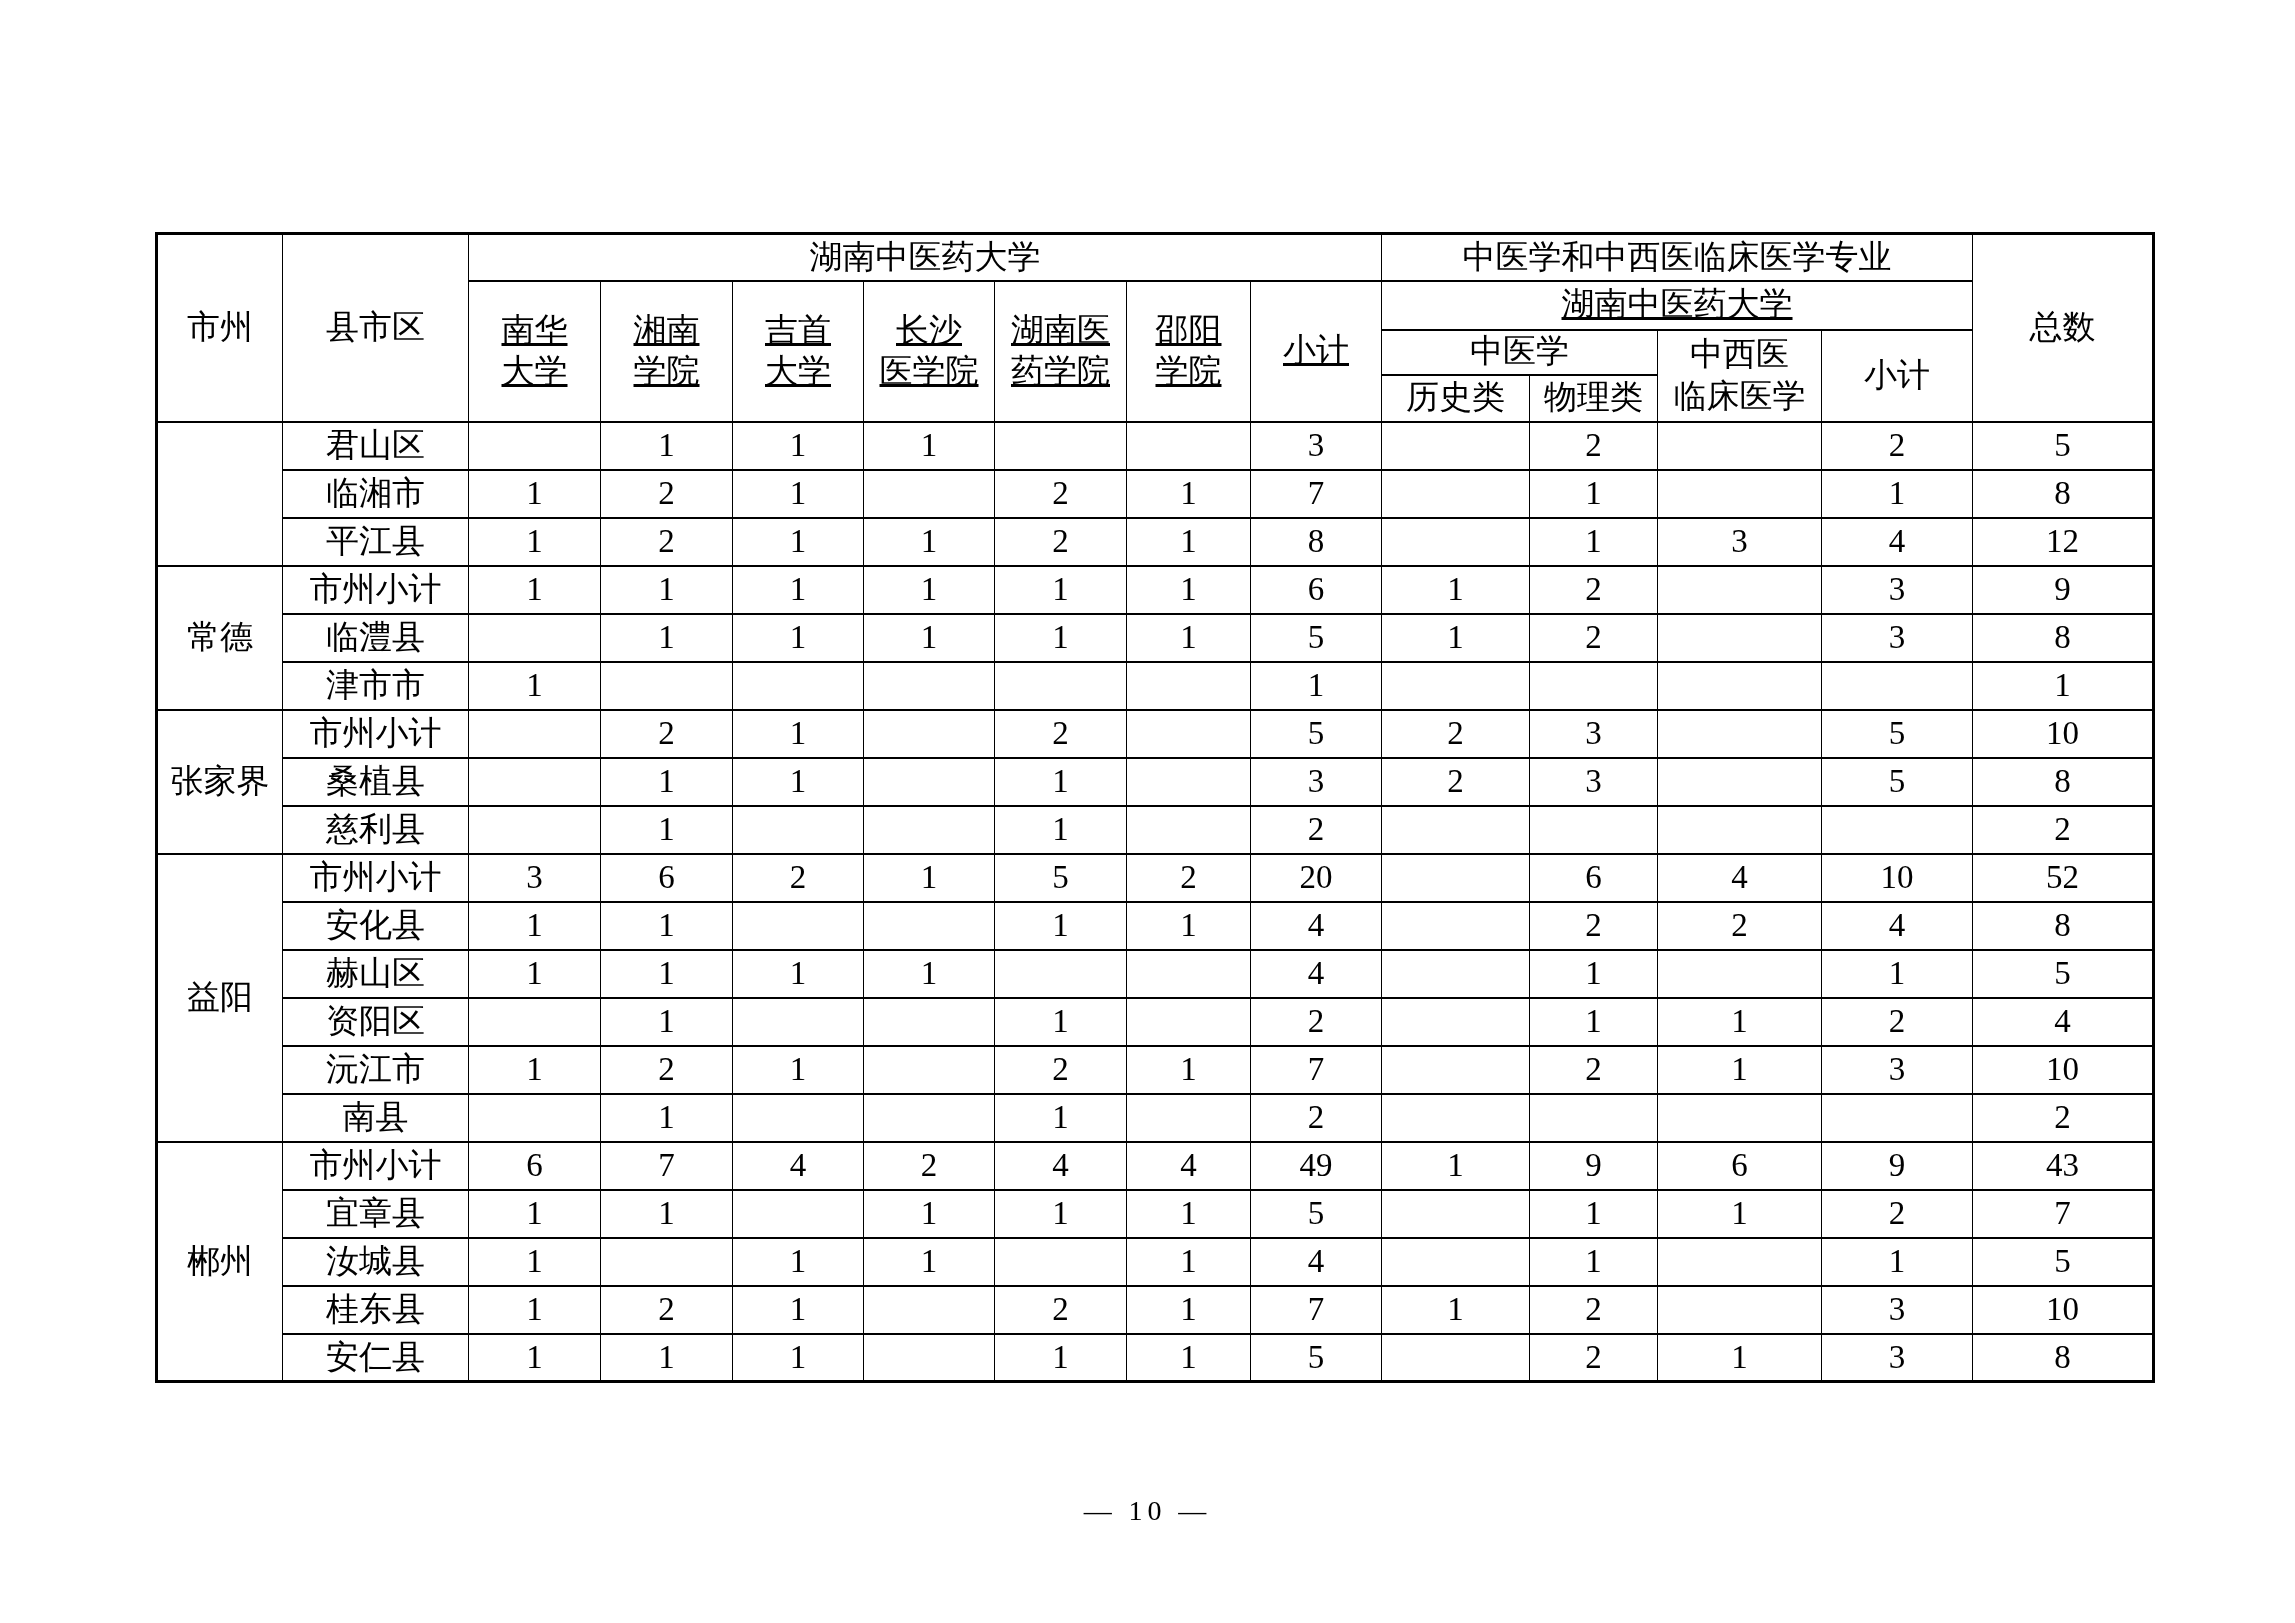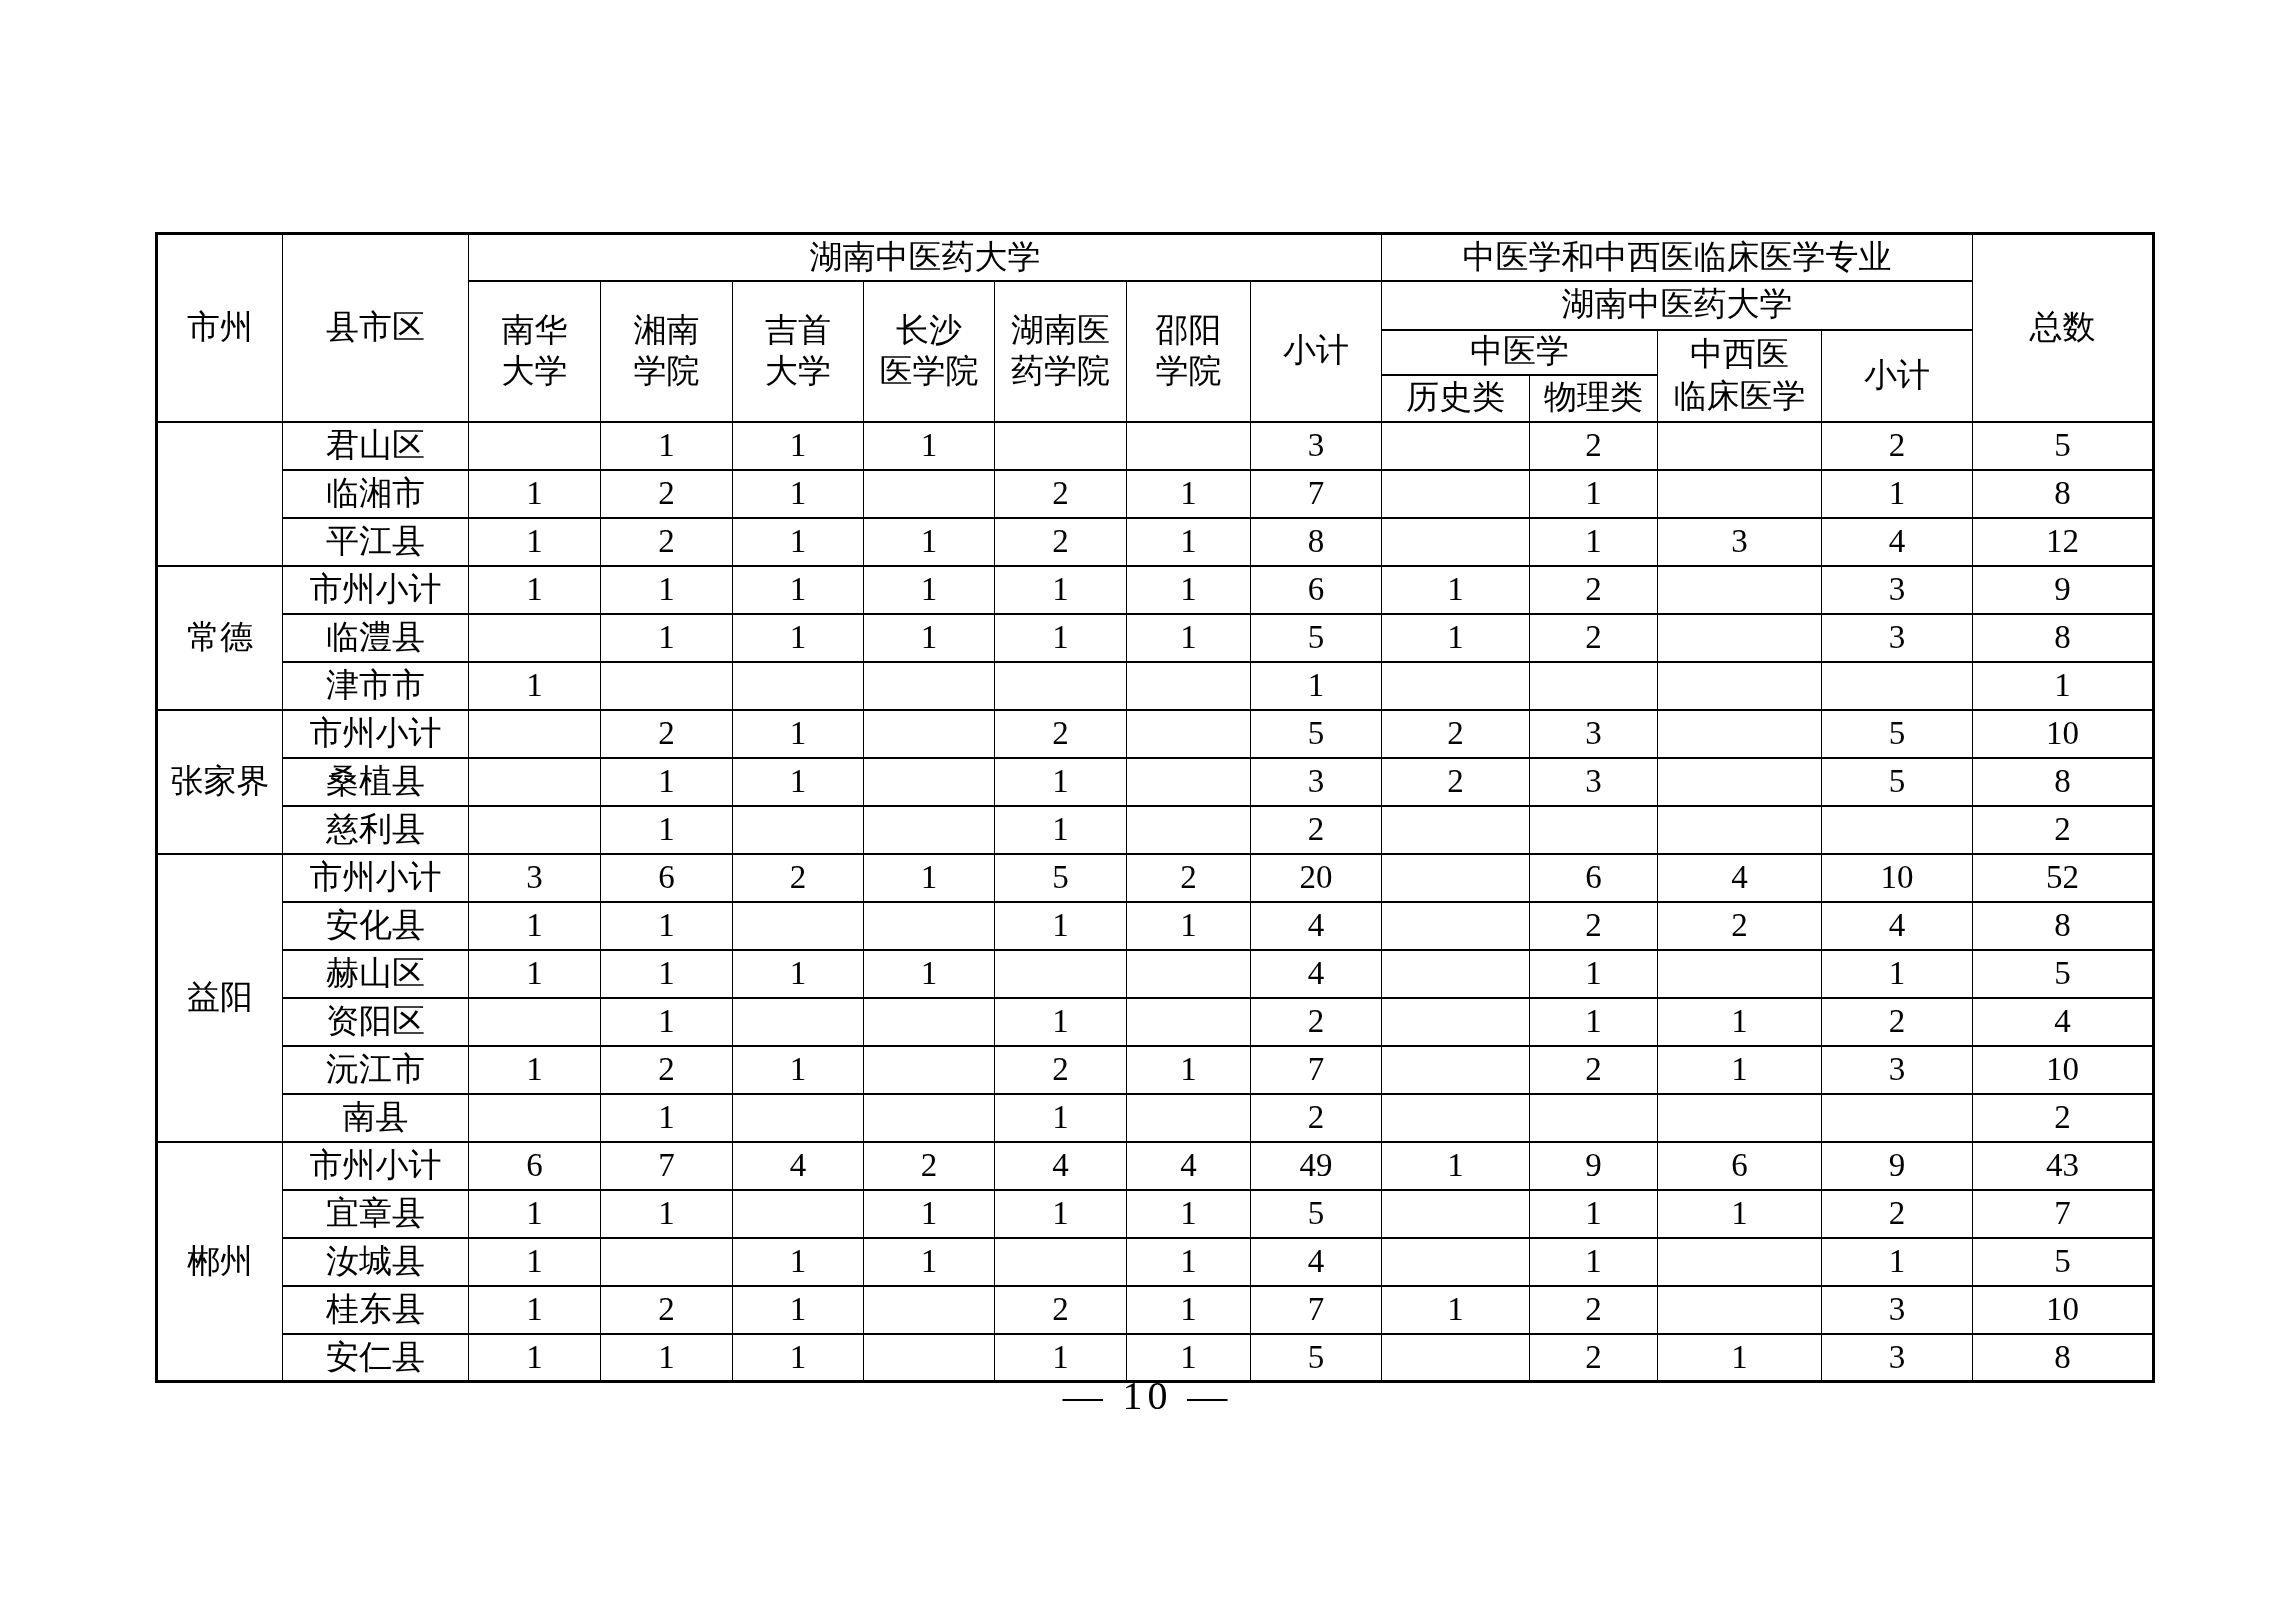--- a/index.html
+++ b/index.html
@@ -35,32 +35,32 @@
     vertical-align: middle;
     font-size: 33px;
     font-weight: normal;
     line-height: 1.25;
     overflow: hidden;
   }
   .doc-table th.multiline {
     white-space: pre-line;
   }
   .hr1 { height: 47px; }
-  .hr2 { height: 49px; }
+  .hr2 { height: 49px; text-decoration: underline; }
   .hr3 { height: 45px; }
   .hr4 { height: 47px; }
   .doc-table tbody tr { height: 48px; }
   .num  { font-size: 34px; }
   .footer {
     position: absolute;
     left: 0;
-    top: 1372px;
+    top: 1495px;
     width: 2295px;
     text-align: center;
-    font-size: 40px;
+    font-size: 28px;
     letter-spacing: 4.9px;
   }
 </style>
 </head>
 <body>
 
 <table class="doc-table">
   <colgroup>
     <col style="width:126px">
     <col style="width:186px">

